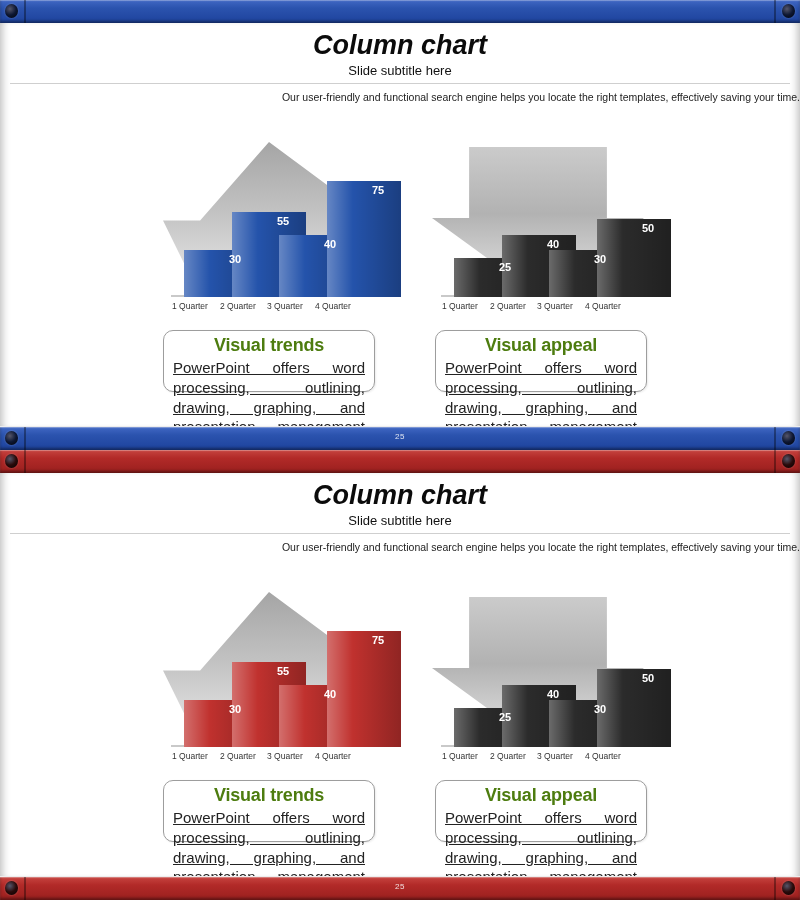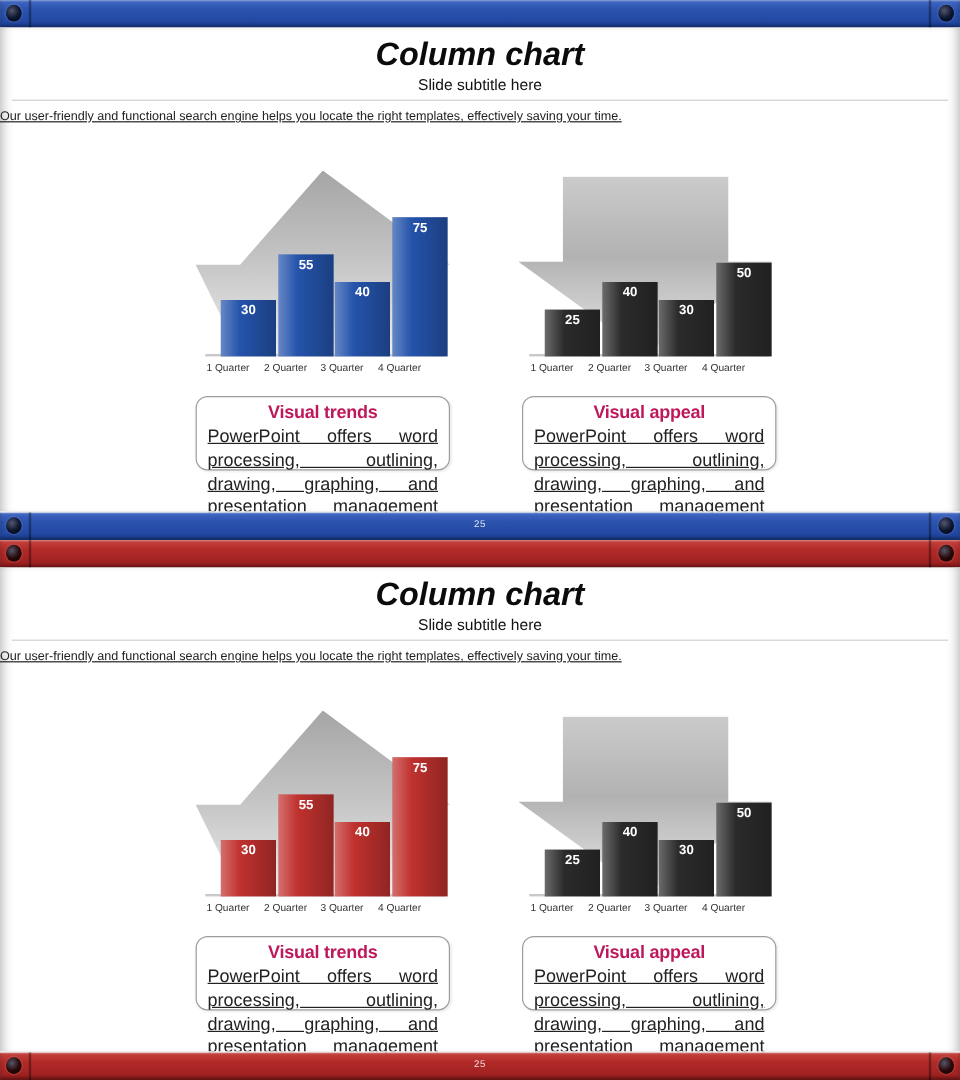--- a/index.html
+++ b/index.html
@@ -22,48 +22,48 @@
     color:rgba(255,255,255,.85);letter-spacing:.5px;}
 
   
   .content{position:absolute;top:23px;left:0;right:0;height:404px;background:#fff;
     box-shadow:inset 8px 0 9px -6px rgba(0,0,0,.28), inset -8px 0 9px -6px rgba(0,0,0,.28);}
   .title{position:absolute;top:7px;left:0;right:0;text-align:center;
     font-size:27px;font-weight:700;color:#0b0b0b;letter-spacing:0;font-style:italic;}
   .subtitle{position:absolute;top:40px;left:0;right:0;text-align:center;
     font-size:13px;color:#111;}
   .divider{position:absolute;top:60px;left:10px;right:10px;height:1px;background:#cfcfcf;}
-  .description{position:absolute;top:68px;left:0;right:0;text-align:left;
-    font-size:10.5px;color:#222;text-decoration:underline;}
+  .description{position:absolute;top:68px;left:0;right:0;text-align:right;
+    font-size:10.5px;color:#222;}
 
   
   .chart{position:absolute;top:112px;width:225px;height:178px;}
   .chart.left{left:158px;} .chart.right{left:428px;}
   .arrow{position:absolute;}
   .arrow-up{left:5px;top:7px;width:212px;height:154px;
     background:linear-gradient(180deg,#a5a5a5 0%,#c4c4c4 48%,#ededed 100%);
     clip-path:polygon(50% 0,100% 51%,82.5% 51%,82.5% 100%,17.5% 100%,0% 51%,17.5% 51%);}
   .arrow-down{left:4px;top:12px;width:212px;height:148px;
     background:linear-gradient(180deg,#cbcbcb 0%,#b2b2b2 45%,#e7e7e7 100%);
     clip-path:polygon(17.5% 0,82.5% 0,82.5% 48%,100% 48%,50% 100%,0% 48%,17.5% 48%);}
   .baseline{position:absolute;top:160px;left:13px;right:13px;height:2px;background:#c9c9c9;}
-  .bar{position:absolute;bottom:16px;width:46px;}
+  .bar{position:absolute;bottom:16px;width:46px;padding-left:28px;}
   .bar::before{content:'';position:absolute;inset:0;
     background:linear-gradient(90deg,rgba(255,255,255,.30),rgba(255,255,255,0) 35%,rgba(0,0,0,.25));}
   .bar-value{position:relative;z-index:1;display:block;margin-top:3px;text-align:center;
     font-size:11px;font-weight:700;color:#fff;}
   .cat-label{position:absolute;top:166px;width:46px;text-align:left;
     font-size:8.5px;color:#333;white-space:nowrap;}
 
   
   .note-box{position:absolute;top:307px;width:212px;height:62px;background:#fff;
     border:1px solid #9d9d9d;border-radius:10px;box-shadow:1px 1px 2px rgba(0,0,0,.08);
     box-sizing:border-box;}
   .note-box.b1{left:163px;} .note-box.b2{left:435px;}
-  .note-title{margin-top:4px;text-align:center;font-size:15px;font-weight:700;color:#be185d;
+  .note-title{margin-top:4px;text-align:center;font-size:18px;font-weight:700;color:#4d7c0f;
     letter-spacing:-0.2px;}
   .note-body{margin:2px 9px 0 9px;font-size:15px;line-height:1.32;color:#222;
     text-align:justify;text-decoration:underline;}
 </style>
 </head>
 <body>
 
 <section class="slide" style="--accent: #2b53ae; --accent-light: #4168c4; --accent-dark: #1d429c; --screw: #0d1733;">
   <div class="frame top">
     <span class="screw l"></span>

